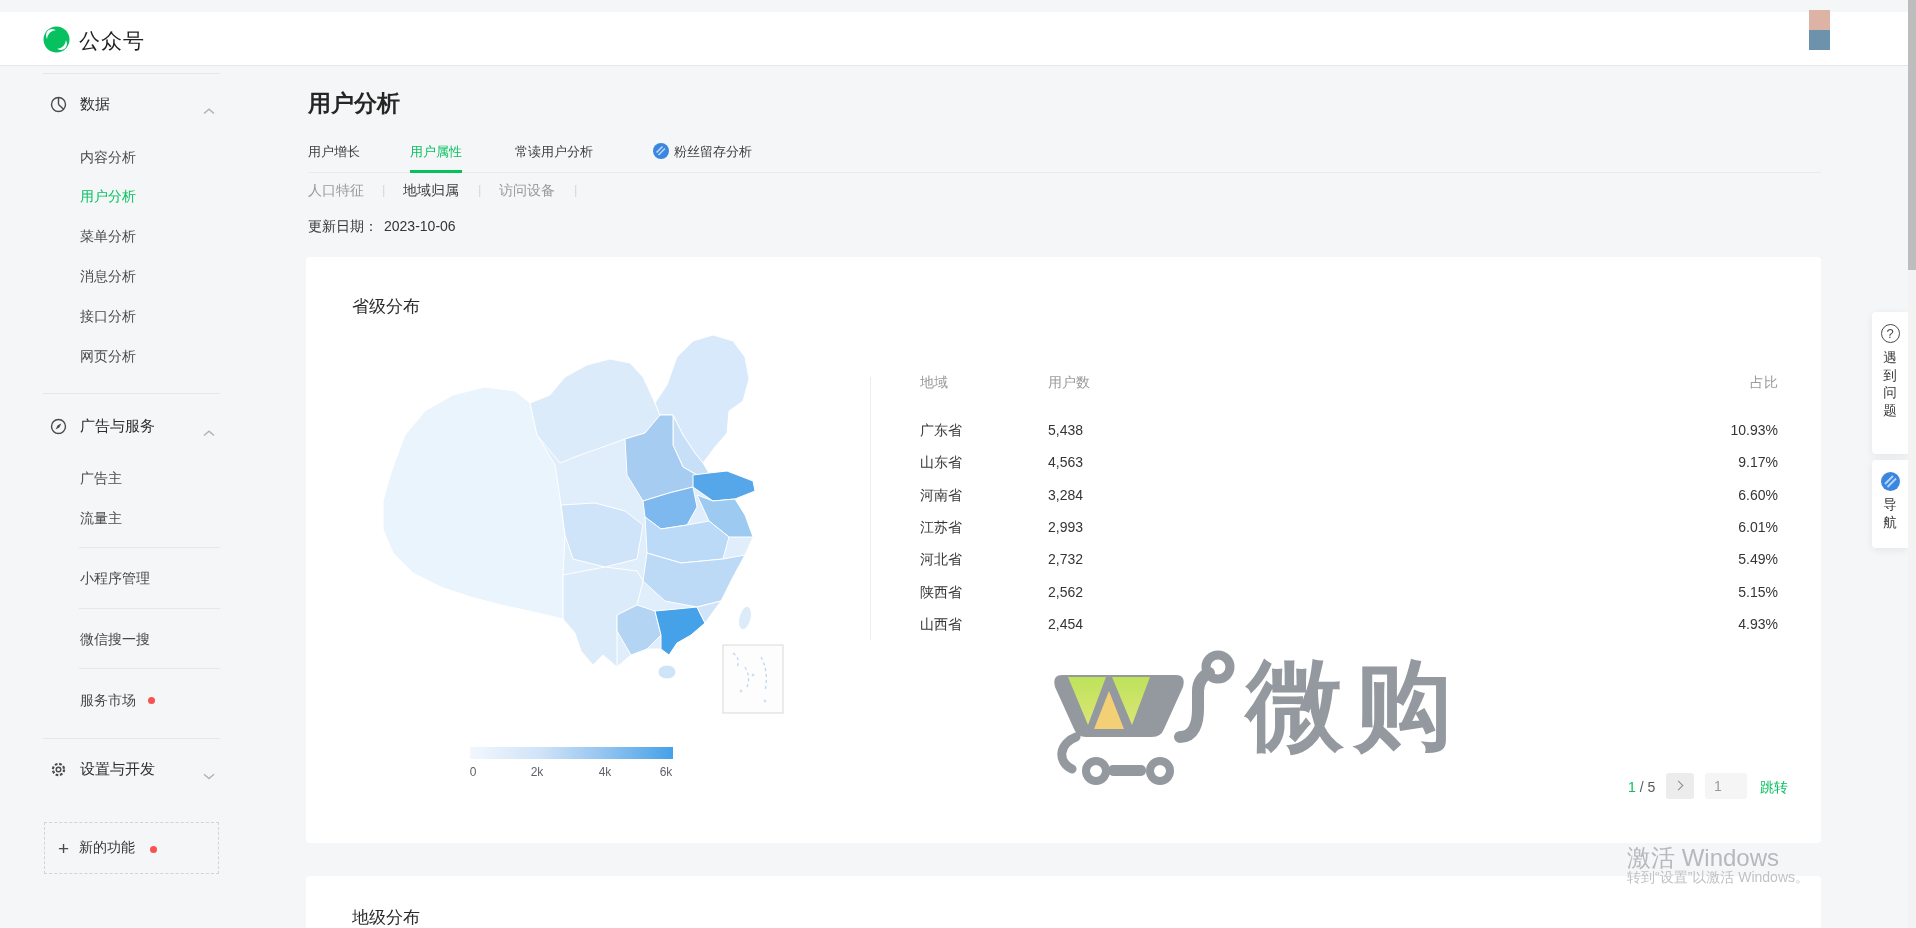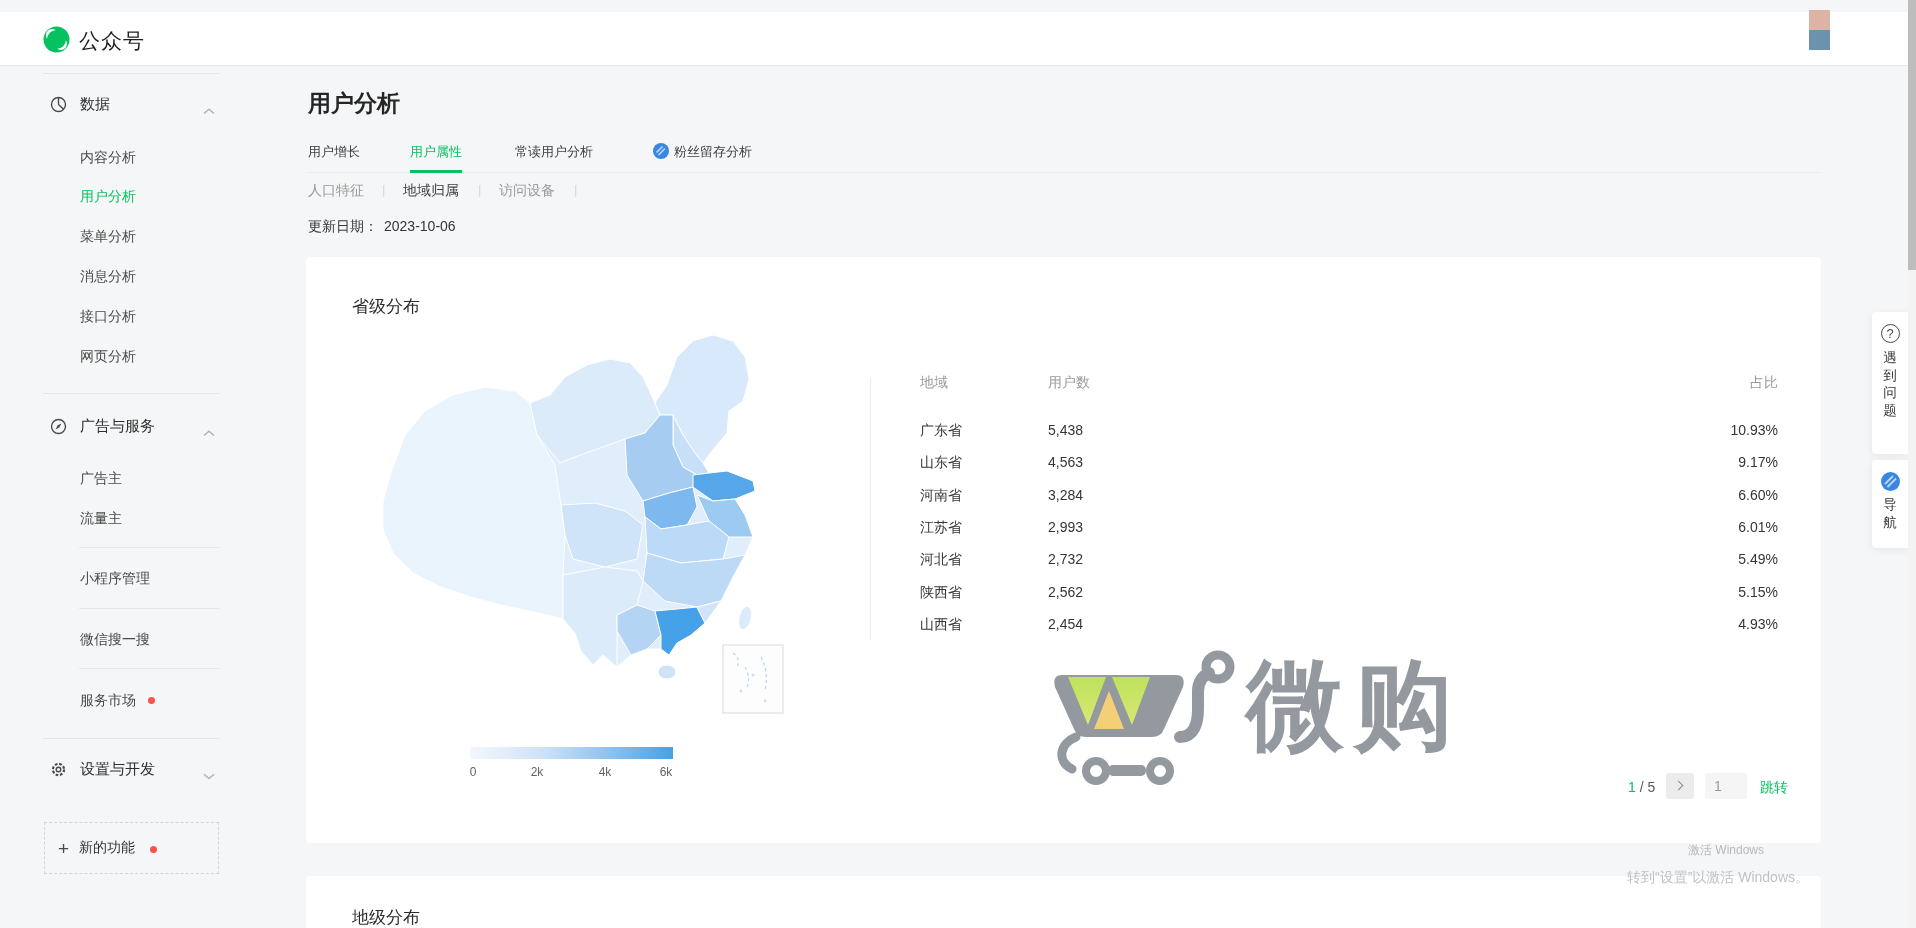--- a/index.html
+++ b/index.html
@@ -86,21 +86,21 @@
   .qcircle { margin:12px auto 6px; width:19px; height:19px; border:1.5px solid #4a4a4a; border-radius:50%; font-size:13px; line-height:18px; color:#4a4a4a; }
   .blue-ball { margin:12px auto 5px; width:19px; height:19px; }
   .vtext { margin:0 auto; width:15px; font-size:13.5px; line-height:17.5px; color:#353535; word-break:break-all; text-align:center; }
 
   
   .shop-watermark { position:absolute; left:742px; top:388px; width:450px; height:150px; z-index:15; pointer-events:none; opacity:0.92; }
   .shop-watermark .wm-text { position:absolute; left:198px; top:-4px; font-size:98px; font-weight:bold; letter-spacing:10px; color:#8b9097;
       text-shadow:-2px -2px 0 #fff, 2px -2px 0 #fff, -2px 2px 0 #fff, 2px 2px 0 #fff, 0 0 7px rgba(255,255,255,0.9); }
   .cart-svg { filter:drop-shadow(0 0 2px rgba(255,255,255,0.95)); }
   .win-mark { position:absolute; z-index:50; color:#b6b9bc; pointer-events:none; }
-  .win-line1 { left:1688px; top:842px; font-size:12px; }
+  .win-line1 { left:1627px; top:842px; font-size:24px; }
   .win-line2 { left:1627px; top:869px; font-size:14px; color:#bfc2c4; }
 </style>
 </head>
 <body>
 
 <div class="topbar">
   <span class="brand-logo">
     <svg width="27" height="27" viewBox="0 0 27 27">
       <circle cx="13.5" cy="13.5" r="13" fill="#07c160"></circle>
       <path d="M13.5 4.8 A8.7 8.7 0 0 0 4.8 13.5 A6.1 6.1 0 0 1 13.5 4.8 Z" fill="#fff"></path>

